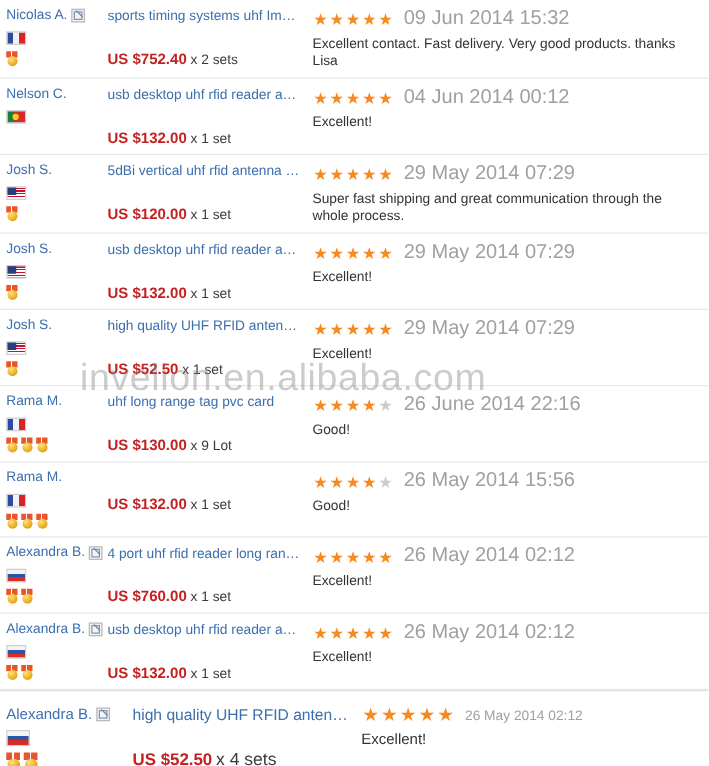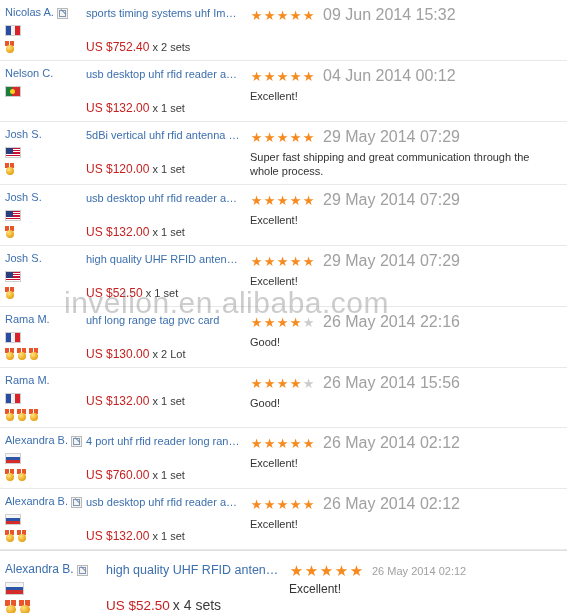--- a/index.html
+++ b/index.html
@@ -41,21 +41,21 @@
 
   
   .col-buyer {
     width: 84px;
     flex: 0 0 84px;
     padding-left: 5px;
     box-sizing: border-box;
   }
   .buyer-line {
     display: flex;
-    align-items: flex-end;
+    align-items: center;
     white-space: nowrap;
   }
   .buyer-name {
     color: #3c6fae;
     font-size: 11px;
     line-height: 13px;
     cursor: pointer;
   }
   .msg-icon {
     display: inline-block;
@@ -173,21 +173,21 @@
     text-overflow: ellipsis;
   }
   .price-line {
     margin-top: 20px;
     font-size: 11px;
     color: #444;
     white-space: nowrap;
   }
   .price-amount {
     color: #c42121;
-    font-weight: normal;
+    font-weight: bold;
     font-size: 12px;
   }
   .price-qty {
     color: #3a3a3a;
     font-size: 11px;
   }
 
   
   .col-feedback {
     flex: 1 1 auto;
@@ -282,20 +282,21 @@
         <div class="rating-line">
           <span class="stars">
             <span class="star">★</span>
             <span class="star">★</span>
             <span class="star">★</span>
             <span class="star">★</span>
             <span class="star">★</span>
           </span>
           <span class="fb-date">09 Jun 2014 15:32</span>
         </div>
+        <div class="fb-comment">Excellent contact. Fast delivery. Very good products. thanks Lisa</div>
       </div>
     </div>
     <div class="fb-row">
       <div class="col-buyer">
         <div class="buyer-line">
           <span class="buyer-name">Nelson C.</span>
         </div>
         <span class="flag flag-pt"></span>
       </div>
       <div class="col-product">
@@ -425,32 +426,32 @@
             <span class="disc"></span>
           </span>
           <span class="medal">
             <span class="ribbon"></span>
             <span class="disc"></span>
           </span>
         </div>
       </div>
       <div class="col-product">
         <a class="product-title">uhf long range tag pvc card</a>
-        <div class="price-line"><span class="price-amount">US $130.00</span> <span class="price-qty">x 2 Lot</span></div>
+        <div class="price-line"><span class="price-amount">US $130.00</span> <span class="price-qty">x 9 Lot</span></div>
       </div>
       <div class="col-feedback">
         <div class="rating-line">
           <span class="stars">
             <span class="star">★</span>
             <span class="star">★</span>
             <span class="star">★</span>
             <span class="star">★</span>
             <span class="star off">★</span>
           </span>
-          <span class="fb-date">26 May 2014 22:16</span>
+          <span class="fb-date">26 June 2014 22:16</span>
         </div>
         <div class="fb-comment">Good!</div>
       </div>
     </div>
     <div class="fb-row">
       <div class="col-buyer">
         <div class="buyer-line">
           <span class="buyer-name">Rama M.</span>
         </div>
         <span class="flag flag-fr"></span>

